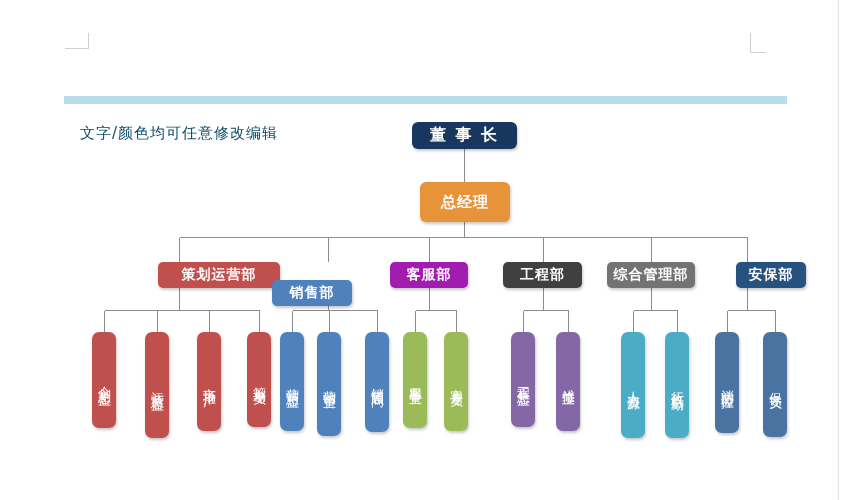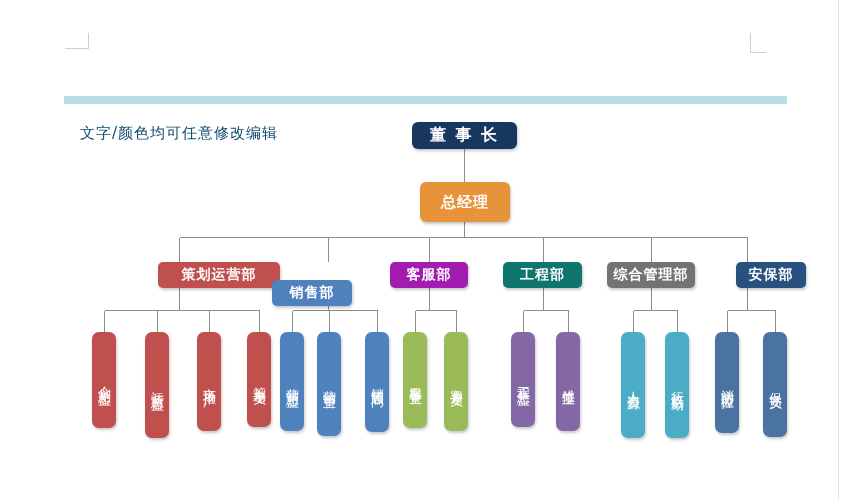--- a/index.html
+++ b/index.html
@@ -74,21 +74,21 @@
 
   <div class="box dnode" style="left: 118px; width: 122px; background-color: rgb(192, 80, 77); margin-left: 40px;">
     <span>策划运营部</span>
   </div>
   <div class="box dnode" style="left: 272px; width: 80px; background-color: rgb(79, 129, 189); margin-top: 18px;">
     <span>销售部</span>
   </div>
   <div class="box dnode" style="left: 390px; width: 78px; background-color: #a21caf;">
     <span>客服部</span>
   </div>
-  <div class="box dnode" style="left: 503px; width: 79px; background-color: #0f766e;">
+  <div class="box dnode" style="left: 503px; width: 79px; background-color: #404040;">
     <span>工程部</span>
   </div>
   <div class="box dnode" style="left: 607px; width: 88px; background-color: #737373;">
     <span>综合管理部</span>
   </div>
   <div class="box dnode" style="left: 712px; width: 70px; background-color: rgb(39, 82, 127); margin-left: 24px;">
     <span>安保部</span>
   </div>
 
   <div class="box vnode" style="left: 92px; height: 96px; background-color: rgb(192, 80, 77);">

